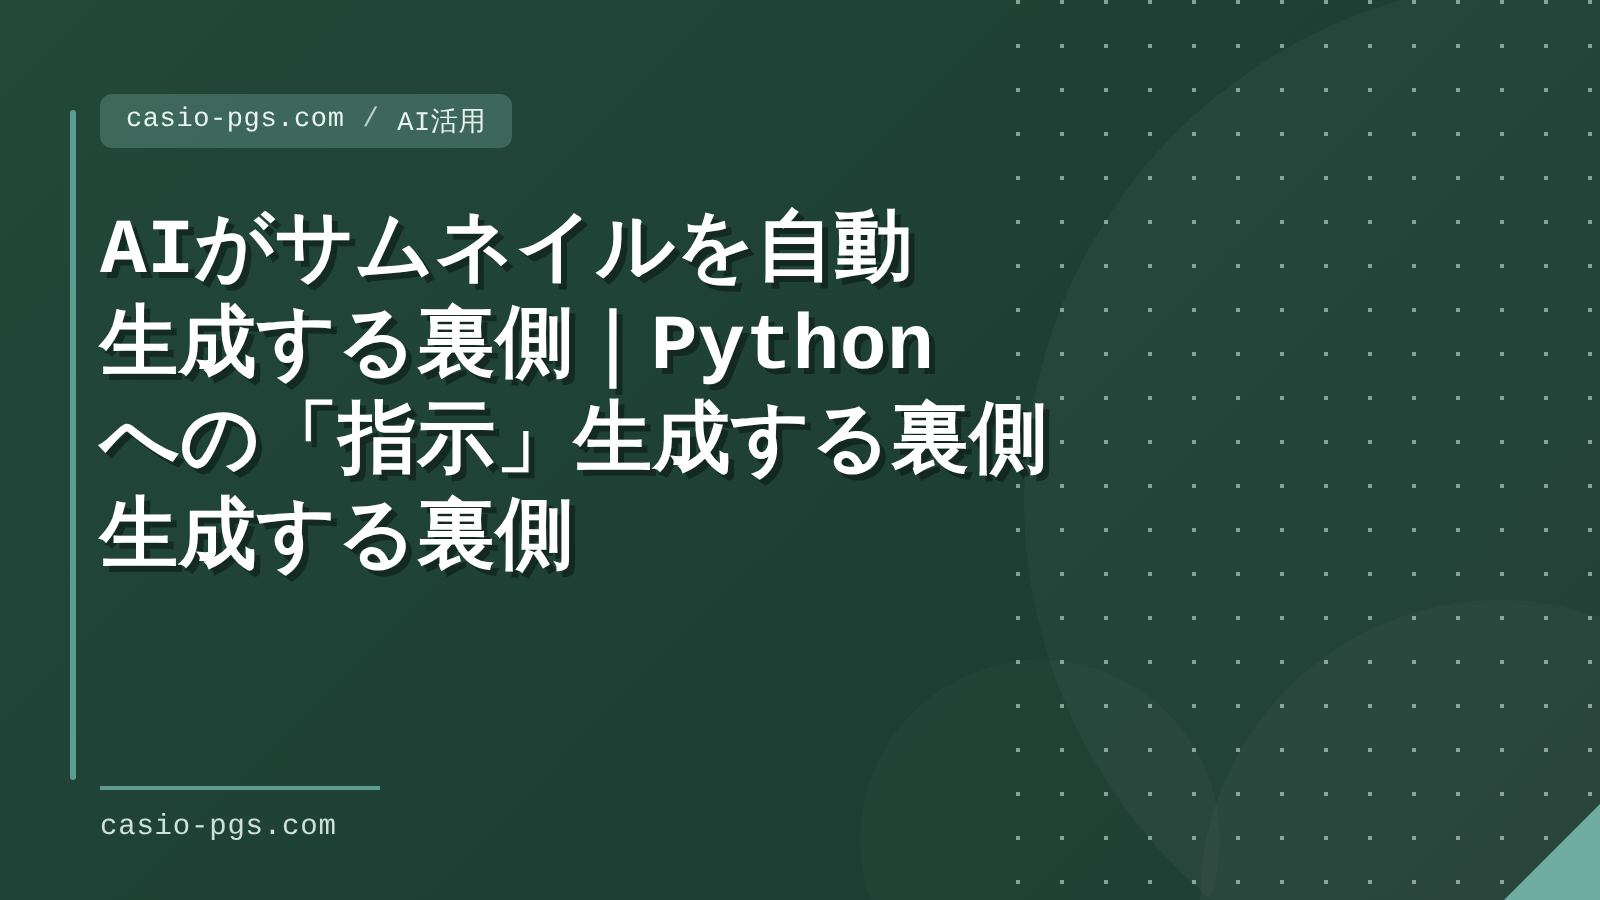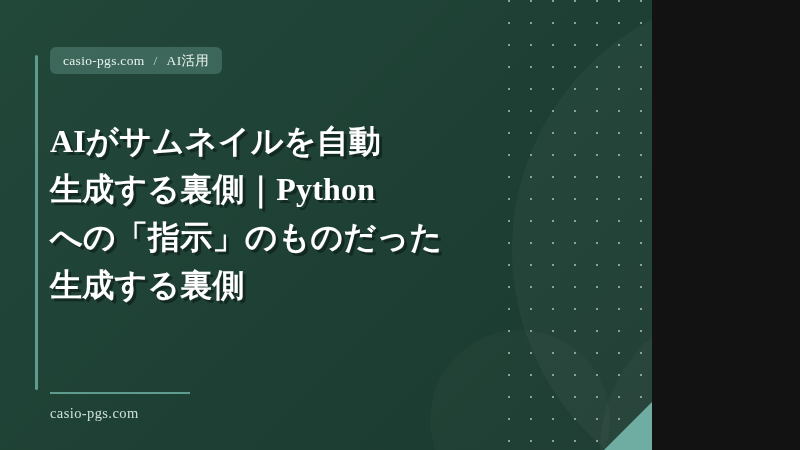--- a/index.html
+++ b/index.html
@@ -2,25 +2,25 @@
 <html><head>
 <meta charset="utf-8">
 <style>
   html, body {
     margin: 0;
     padding: 0;
     background: #121212;
   }
   #thumb {
     position: relative;
-    width: 652px;
+    width: 800px;
     height: 450px;
     overflow: hidden;
     background: #7f1d1d;
-    font-family: Liberation Serif, serif;
+    font-family: Liberation Mono, monospace;
     -webkit-font-smoothing: antialiased;
   }
 
   
   .bg-base {
     position: absolute;
     inset: 0;
     background:
       linear-gradient(135deg, #22483a 0%, #1e4034 55%, #1b3a2f 100%);
   }
@@ -103,24 +103,24 @@
   .breadcrumb .sep {
     margin: 0 9px;
     color: #cfe2dc;
     opacity: 0.85;
   }
 
   
   .title {
     position: absolute;
     left: 50px;
-    top: 117px;
+    top: 102px;
     width: 500px;
     color: #ffffff;
-    font-size: 32px;
+    font-size: 39px;
     font-weight: bold;
     line-height: 48px;
     letter-spacing: 0.2px;
     text-shadow: 3px 3px 0 rgba(0, 0, 0, 0.38);
   }
   .title .line { display: block; white-space: nowrap; }
 
   
   .footer {
     position: absolute;
@@ -159,21 +159,21 @@
 
   <div class="breadcrumb">
     <span>casio-pgs.com</span>
     <span class="sep">/</span>
     <span>AI活用</span>
   </div>
 
   <div class="title">
     <span class="line">AIがサムネイルを自動</span>
     <span class="line">生成する裏側｜Python</span>
-    <span class="line">への「指示」のものだった</span>
+    <span class="line">への「指示」生成する裏側</span>
     <span class="line">生成する裏側</span>
   </div>
 
   <div class="footer">
     <div class="footer-rule"></div>
     <div class="footer-site">casio-pgs.com</div>
   </div>
 
 </div>
 

